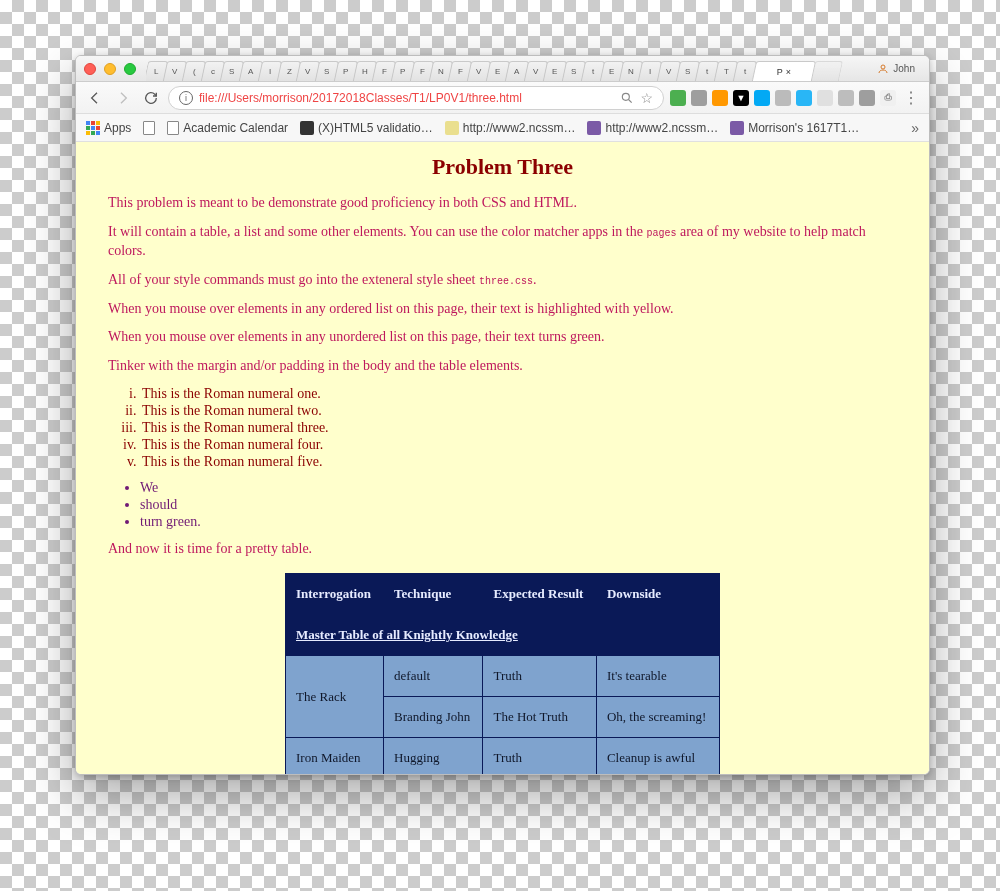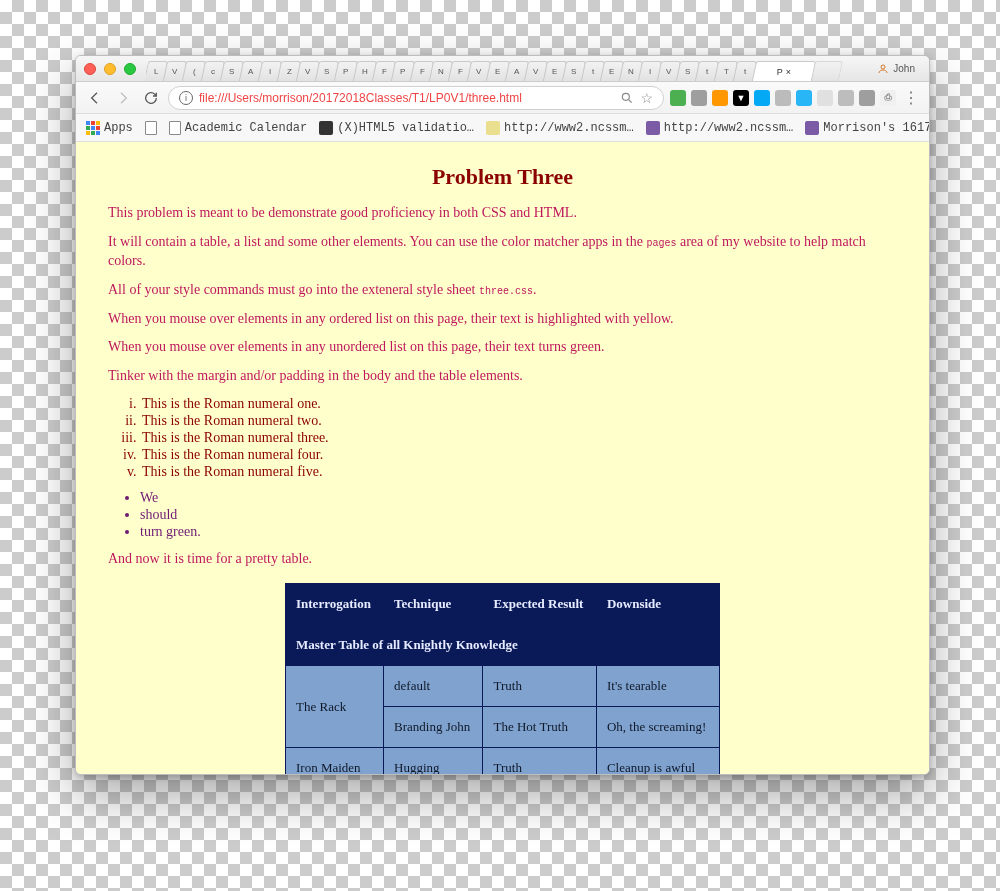--- a/index.html
+++ b/index.html
@@ -141,21 +141,20 @@
     background:#f7f7f7;
     border-bottom:1px solid #e0e0e0;
     display:flex;
     align-items:center;
     gap:12px;
     padding: 0 10px;
     font-size:12px;
     color:#444;
     flex-shrink:0;
     overflow:hidden;
-    font-family:Liberation Mono, monospace;
   }
   .bm {
     display:flex; align-items:center; gap:4px; white-space:nowrap;
   }
   .apps-icon {
     width:14px;height:14px;
     display:grid;grid-template-columns:repeat(3,4px);grid-template-rows:repeat(3,4px);gap:1px;
   }
   .apps-icon i{background:#4285f4;}
   .apps-icon i:nth-child(2){background:#ea4335;}
@@ -172,21 +171,21 @@
   .favicon-sm {
     width:14px;height:14px;border-radius:2px;
   }
   .chev {
     margin-left:auto;font-size:14px;color:#666;
   }
   .content {
     flex:1;
     overflow:auto;
     background:#ffffcc;
-    padding: 14px 24px 20px;
+    padding: 4px 24px 20px;
   }
   .content, .content * { font-family: Georgia, 'Times New Roman', serif; }
   h1.page-title {
     text-align:center;
     color:#8b0000;
     font-size:22px;
     font-weight:bold;
     margin: 8px 0 14px;
   }
   .para {
@@ -224,20 +223,21 @@
   table.knightly thead th,
   table.knightly .caption-row td {
     background:#0a1957;
     color:#e6ebff;
     font-weight:bold;
   }
   .caption-row td {
     text-align:center;
     padding:12px 8px;
     border:1px solid #0a1957;
+    text-decoration:underline;
   }
   table.knightly thead th {
     padding: 12px 10px;
     text-align:left;
     border:1px solid #0a1957;
   }
   table.knightly tbody td {
     background:#7fa3ce;
     color:#0f172a;
     border:1px solid #0a1957;

